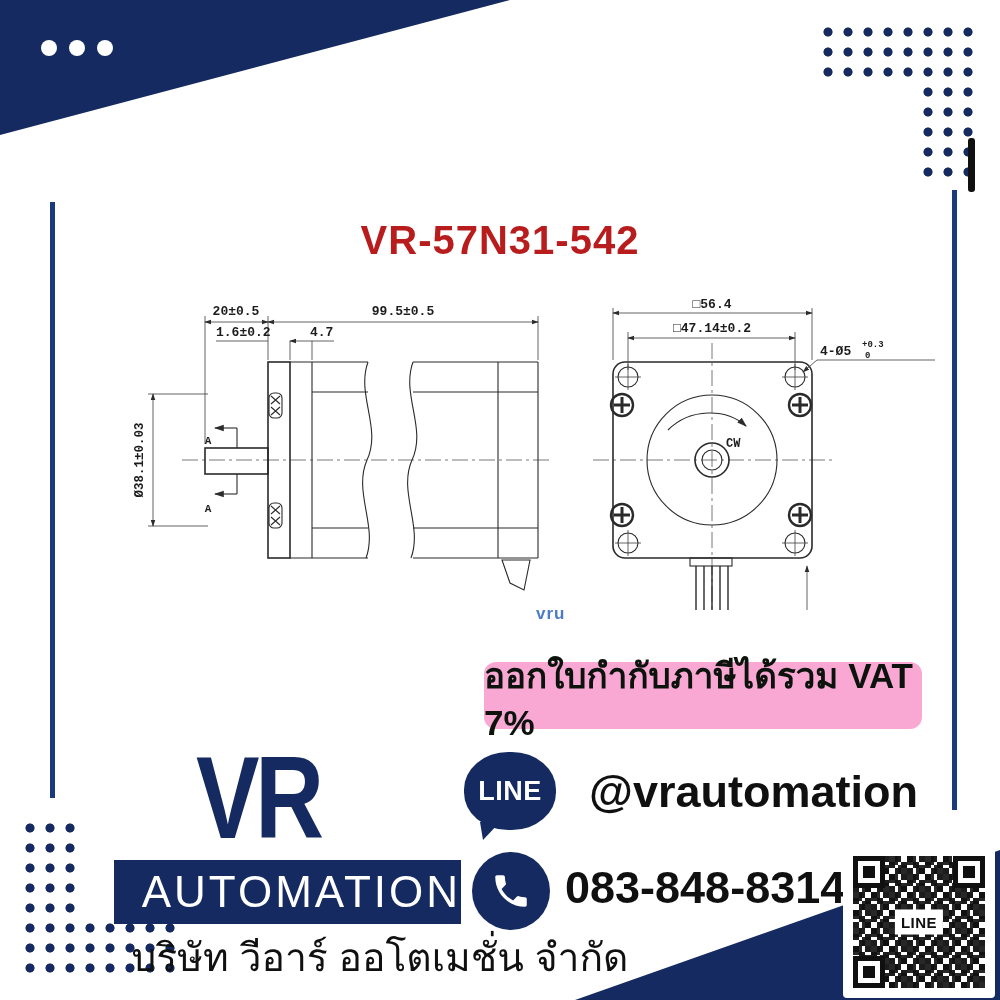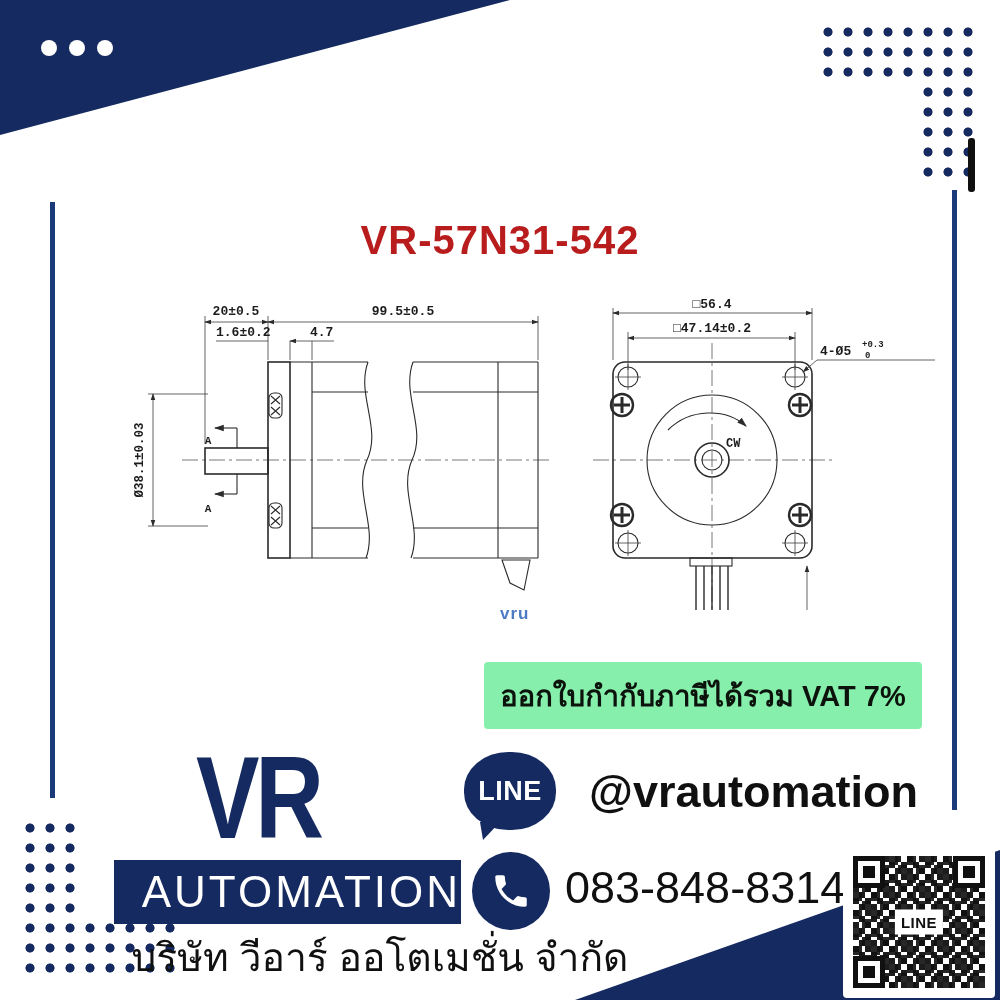--- a/index.html
+++ b/index.html
@@ -27,36 +27,36 @@
   .title-cut{position:absolute;left:968px;top:138px;width:7px;height:54px;background:#101010;border-radius:3px;}
   .model{position:absolute;left:0;top:198px;width:1000px;text-align:center;font-size:40px;
          font-weight:600;color:#b91c1c;letter-spacing:1px;margin-top:20px;}
   
   .drawing{position:absolute;left:120px;top:280px;width:860px;height:360px;}
   .drawing .ol{stroke:#2a2a2a;stroke-width:1.6;fill:none;}
   .drawing .ml{stroke:#2a2a2a;stroke-width:1.1;fill:none;}
   .drawing .tl{stroke:#3d3d3d;stroke-width:.8;fill:none;}
   .drawing .cl{stroke:#6a6a6a;stroke-width:.9;stroke-dasharray:16 4 3 4;fill:none;}
   .drawing text{font-family:"Liberation Mono",monospace;font-weight:bold;fill:#1c1c1c;}
-  .watermark{position:absolute;left:500px;top:604px;font-size:17px;font-weight:bold;
+  .watermark{position:absolute;left:536px;top:604px;font-size:17px;font-weight:bold;
              color:#4e7cc4;letter-spacing:1px;}
   
-  .vat-badge{position:absolute;left:484px;top:662px;width:438px;height:67px;background:#86efac;
-             border-radius:4px;display:flex;align-items:center;justify-content:center;
-             font-size:29px;font-weight:bold;color:#0c120c;}
+  .vat-badge{position:absolute;left:484px;top:662px;width:438px;height:67px;background:#f9a8d4;
+             border-radius:12px;display:flex;align-items:center;justify-content:center;
+             font-size:35px;font-weight:bold;color:#0c120c;}
   
   .line-bubble{position:absolute;left:464px;top:752px;width:92px;height:78px;background:#152a60;
                border-radius:48%;display:flex;align-items:center;justify-content:center;}
   .line-bubble::after{content:"";position:absolute;left:16px;bottom:-10px;width:20px;height:18px;
                background:#152a60;clip-path:polygon(0 0,100% 0,15% 100%);}
   .line-bubble .lbl{color:#fff;font-size:27px;font-weight:bold;letter-spacing:.5px;}
   .line-id{position:absolute;left:565px;top:766px;font-size:45px;font-weight:bold;color:#101010;margin-left:24px;}
   .phone-circle{position:absolute;left:472px;top:852px;width:78px;height:78px;background:#152a60;
                 border-radius:50%;display:flex;align-items:center;justify-content:center;}
-  .phone-number{position:absolute;left:565px;top:862px;font-size:45px;font-weight:normal;color:#101010;}
+  .phone-number{position:absolute;left:565px;top:862px;font-size:45px;font-weight:bold;color:#101010;}
   
   .logo-vr{position:absolute;left:196px;top:740px;font-size:116px;line-height:1;font-weight:800;
            color:#152a60;letter-spacing:-5px;transform:scaleX(.82);transform-origin:left top;}
   .logo-bar{position:absolute;left:114px;top:860px;width:347px;height:64px;background:#152a60;
             display:flex;align-items:center;justify-content:flex-end;}
   .logo-bar .lbl{color:#fff;font-size:44px;letter-spacing:3px;font-weight:400;}
   .company{position:absolute;left:110px;top:926px;width:540px;text-align:center;font-size:39px;
            font-weight:normal;color:#101010;}
   
   .qr-panel{position:absolute;left:843px;top:846px;width:152px;height:152px;background:#fff;

